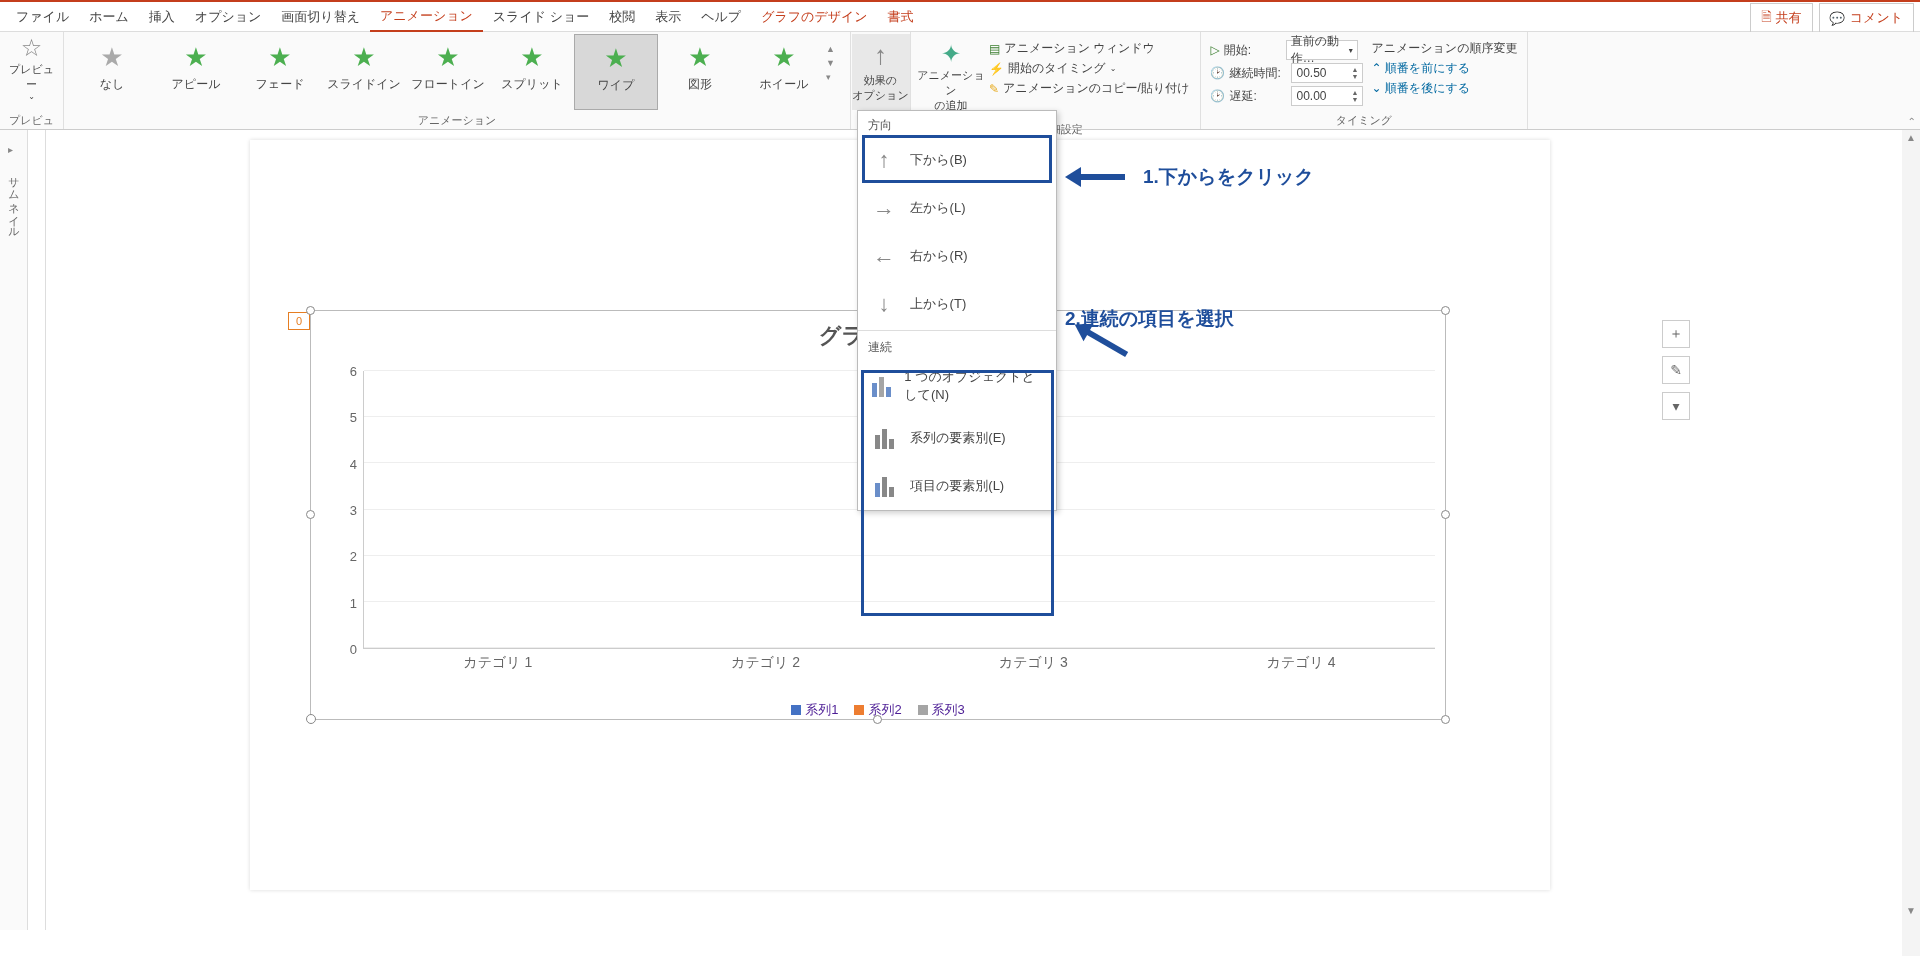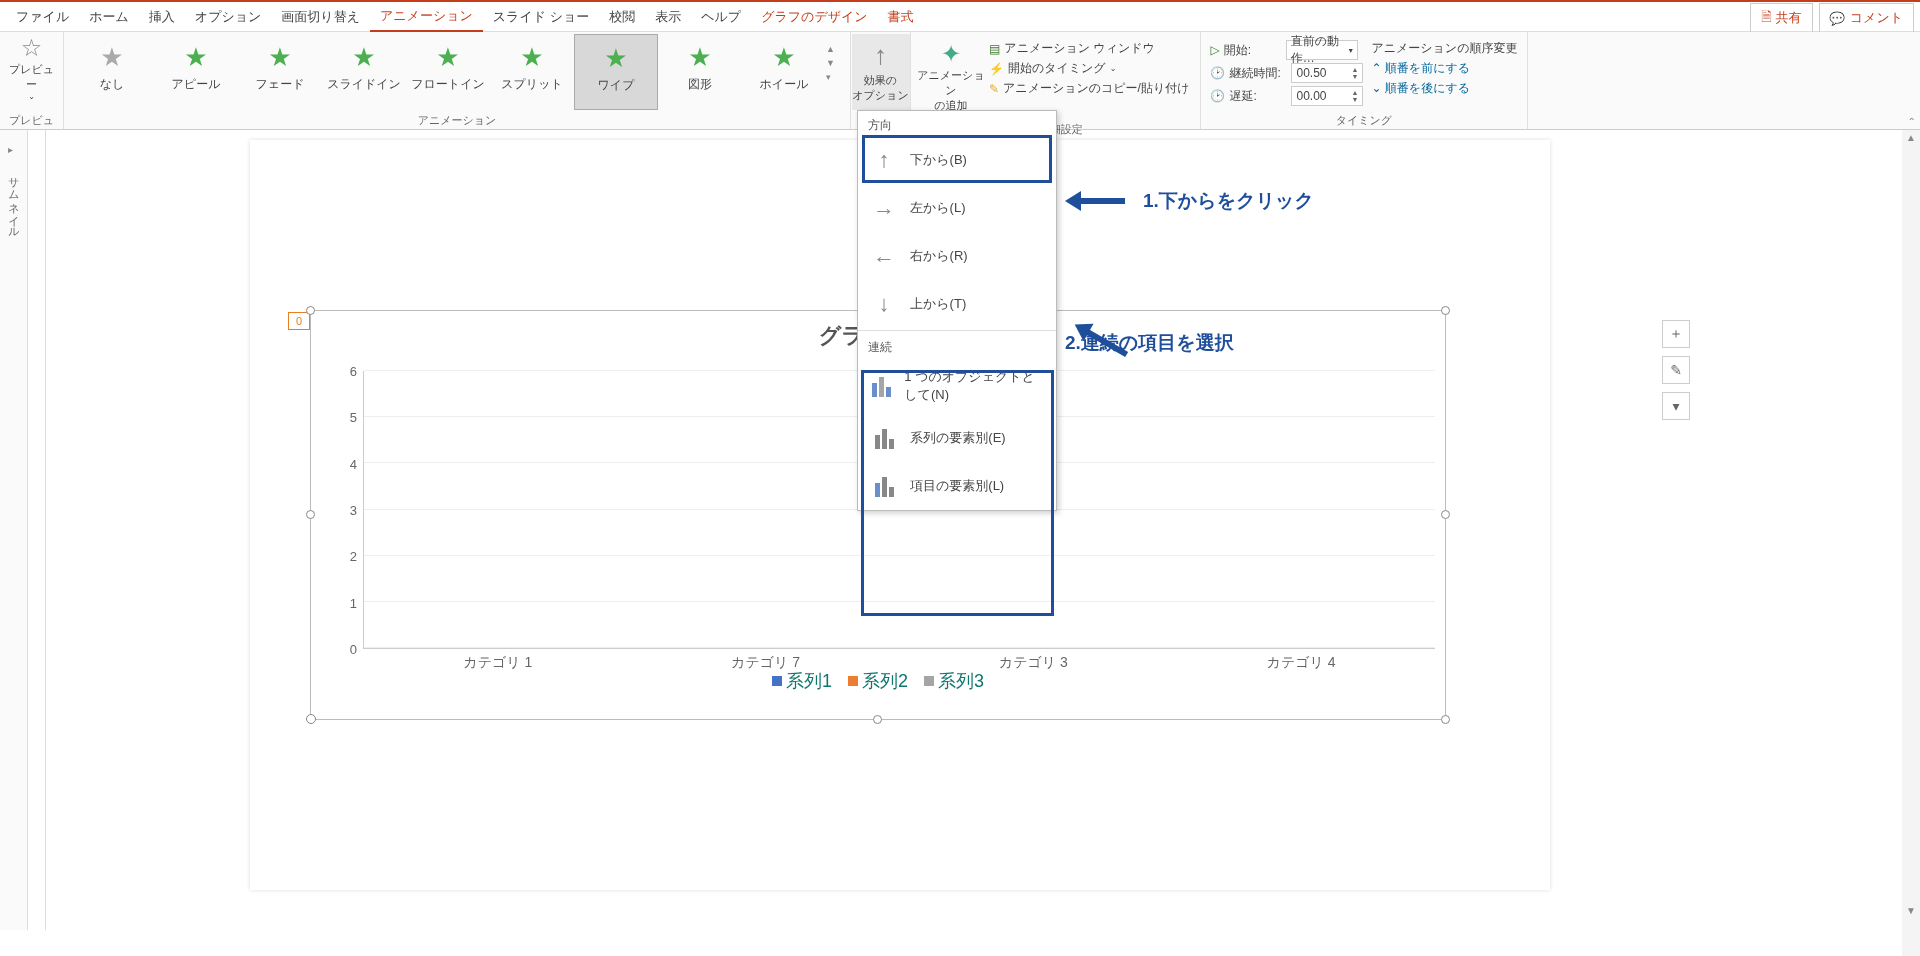--- a/index.html
+++ b/index.html
@@ -82,35 +82,35 @@
 .y-axis { position: absolute; left: 0; top: 0; bottom: 0; width: 20px; }
 .y-tick { position: absolute; right: 4px; font-size: 13px; color: #666; transform: translateY(50%); }
 .grid-area { position: absolute; left: 22px; right: 0; top: 0; bottom: 0; border-left: 1px solid #ccc; border-bottom: 1px solid #ccc; }
 .hgrid { position: absolute; left: 0; right: 0; border-top: 1px solid #eee; }
 .cat-group { position: absolute; bottom: 0; display: flex; gap: 6px; align-items: flex-end; }
 .bar { width: 50px; }
 .bar.s1 { background: #4472C4; }
 .bar.s2 { background: #ED7D31; }
 .bar.s3 { background: #A5A5A5; }
 .cat-label { position: absolute; top: 100%; margin-top: 6px; font-size: 14px; color: #666; width: 100%; text-align: center; }
-.legend { position: absolute; bottom: 26px; left: 0; right: 0; text-align: center; font-size: 18px; color: #0f766e; }
+.legend { position: absolute; bottom: 0; left: 0; right: 0; text-align: center; font-size: 13px; color: #4c1d95; }
 .legend-item { display: inline-flex; align-items: center; gap: 4px; margin: 0 8px; }
 .sw { width: 10px; height: 10px; display: inline-block; }
 
 
 .dropdown { position: absolute; left: 857px; top: 110px; width: 200px; background: #fff; border: 1px solid #bbb; box-shadow: 2px 2px 6px rgba(0,0,0,0.2); z-index: 100; }
 .dd-section-label { font-size: 12px; color: #555; padding: 6px 10px 2px 10px; }
 .dd-item { display: flex; align-items: center; gap: 12px; padding: 10px 12px; cursor: pointer; font-size: 13px; }
 .dd-icon { width: 28px; height: 28px; display: flex; align-items: center; justify-content: center; font-size: 22px; color: #888; }
 .dd-sep { height: 1px; background: #ddd; margin: 2px 0; }
 .hl-box1 { position: absolute; left: 4px; top: 24px; width: 190px; height: 48px; border: 3px solid #1F4E9B; pointer-events: none; }
 .hl-box2 { position: absolute; left: 3px; top: 259px; width: 193px; height: 246px; border: 3px solid #1F4E9B; pointer-events: none; }
 
 
-.callout { position: absolute; color: #1F4E9B; font-size: 19px; font-weight: bold; z-index: 101; display: flex; align-items: center; gap: 8px; margin-top: 24px; }
+.callout { position: absolute; color: #1F4E9B; font-size: 19px; font-weight: bold; z-index: 101; display: flex; align-items: center; gap: 8px; }
 .arrow-shape { width: 70px; height: 20px; position: relative; }
 .arrow-shape::before { content: ""; position: absolute; left: 10px; top: 7px; width: 50px; height: 6px; background: #1F4E9B; }
 .arrow-shape::after { content: ""; position: absolute; left: 0; top: 0; width: 0; height: 0; border-right: 16px solid #1F4E9B; border-top: 10px solid transparent; border-bottom: 10px solid transparent; }
 .arrow-shape.diag { transform: rotate(30deg); }
 
 
 .float-btns { position: absolute; right: 230px; top: 320px; display: flex; flex-direction: column; gap: 8px; }
 .float-btn { width: 28px; height: 28px; border: 1px solid #ccc; background: #fff; display: flex; align-items: center; justify-content: center; font-size: 14px; color: #666; cursor: pointer; }
 
 .mini-bars { display: flex; gap: 2px; align-items: flex-end; height: 22px; }
@@ -335,21 +335,21 @@
           <div class="cat-group" style="left: 4%; width: 17%;">
             <div class="bar s1" style="height: 71.6667%; flex: 1 1 0%;"></div>
             <div class="bar s2" style="height: 40%; flex: 1 1 0%;"></div>
             <div class="bar s3" style="height: 33.3333%; flex: 1 1 0%;"></div>
             <div class="cat-label">カテゴリ 1</div>
           </div>
           <div class="cat-group" style="left: 29%; width: 17%;">
             <div class="bar s1" style="height: 41.6667%; flex: 1 1 0%;"></div>
             <div class="bar s2" style="height: 73.3333%; flex: 1 1 0%;"></div>
             <div class="bar s3" style="height: 33.3333%; flex: 1 1 0%;"></div>
-            <div class="cat-label">カテゴリ 7</div>
+            <div class="cat-label">カテゴリ 2</div>
           </div>
           <div class="cat-group" style="left: 54%; width: 17%;">
             <div class="bar s1" style="height: 58.3333%; flex: 1 1 0%;"></div>
             <div class="bar s2" style="height: 30%; flex: 1 1 0%;"></div>
             <div class="bar s3" style="height: 50%; flex: 1 1 0%;"></div>
             <div class="cat-label">カテゴリ 3</div>
           </div>
           <div class="cat-group" style="left: 79%; width: 17%;">
             <div class="bar s1" style="height: 75%; flex: 1 1 0%;"></div>
             <div class="bar s2" style="height: 46.6667%; flex: 1 1 0%;"></div>

